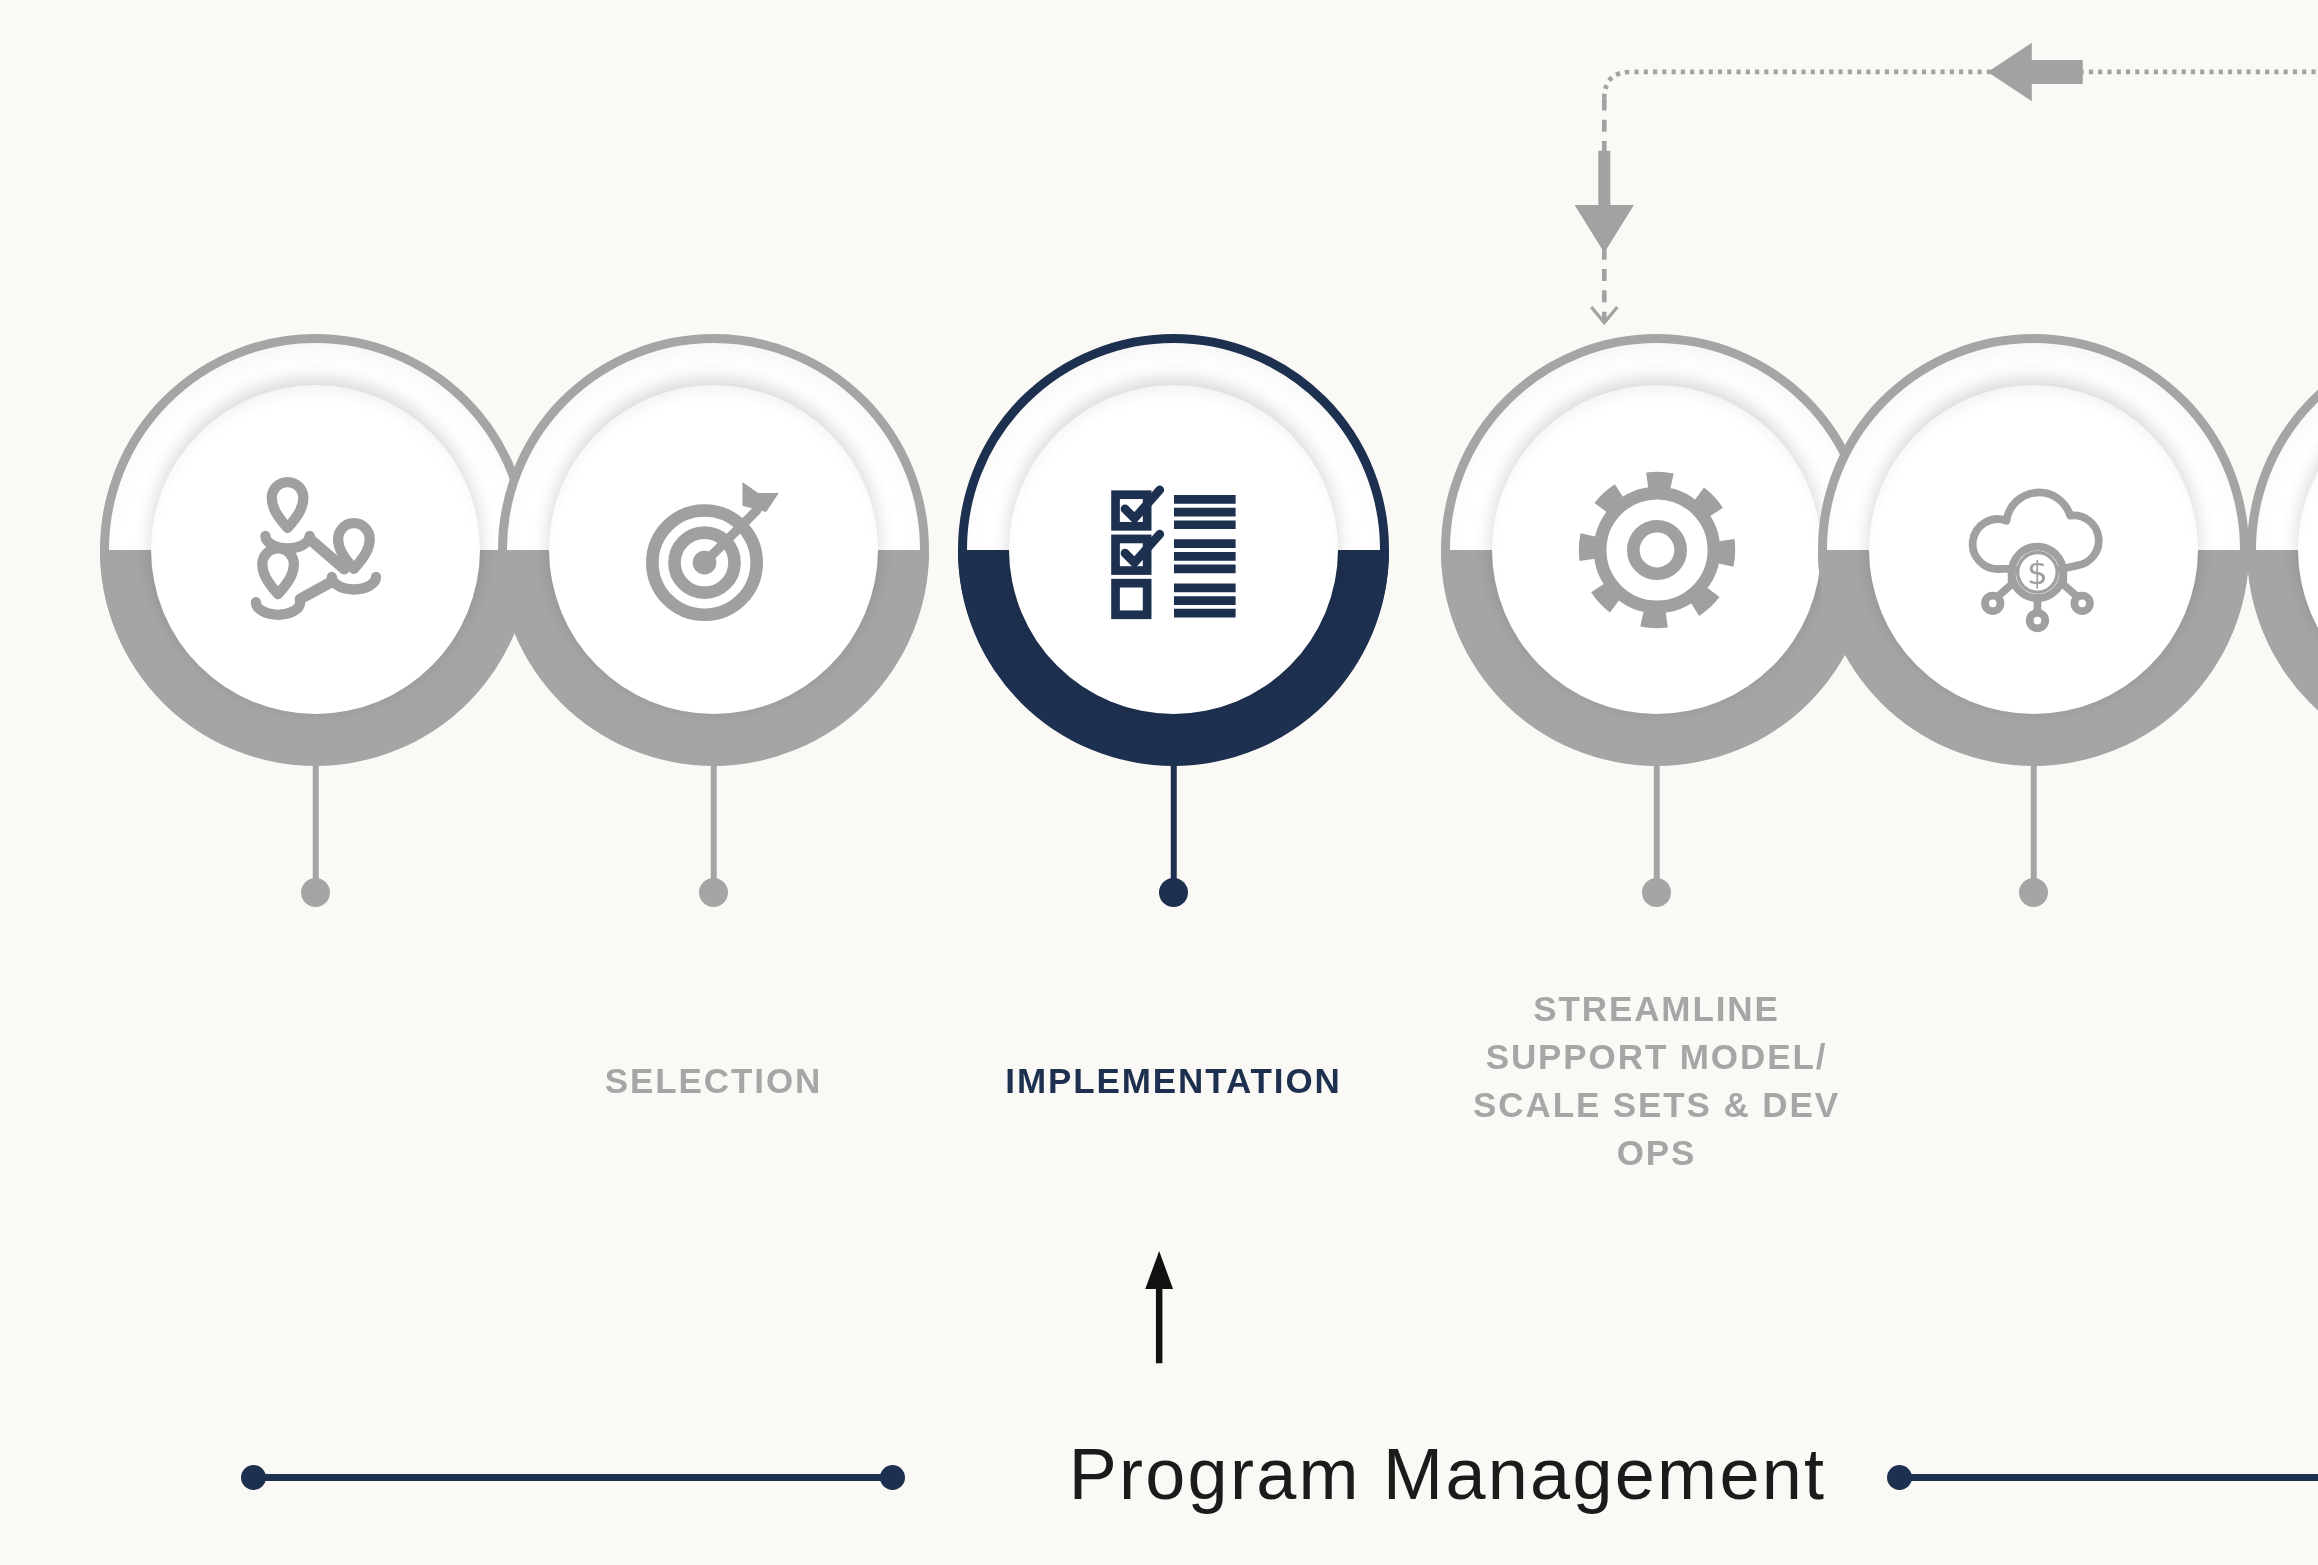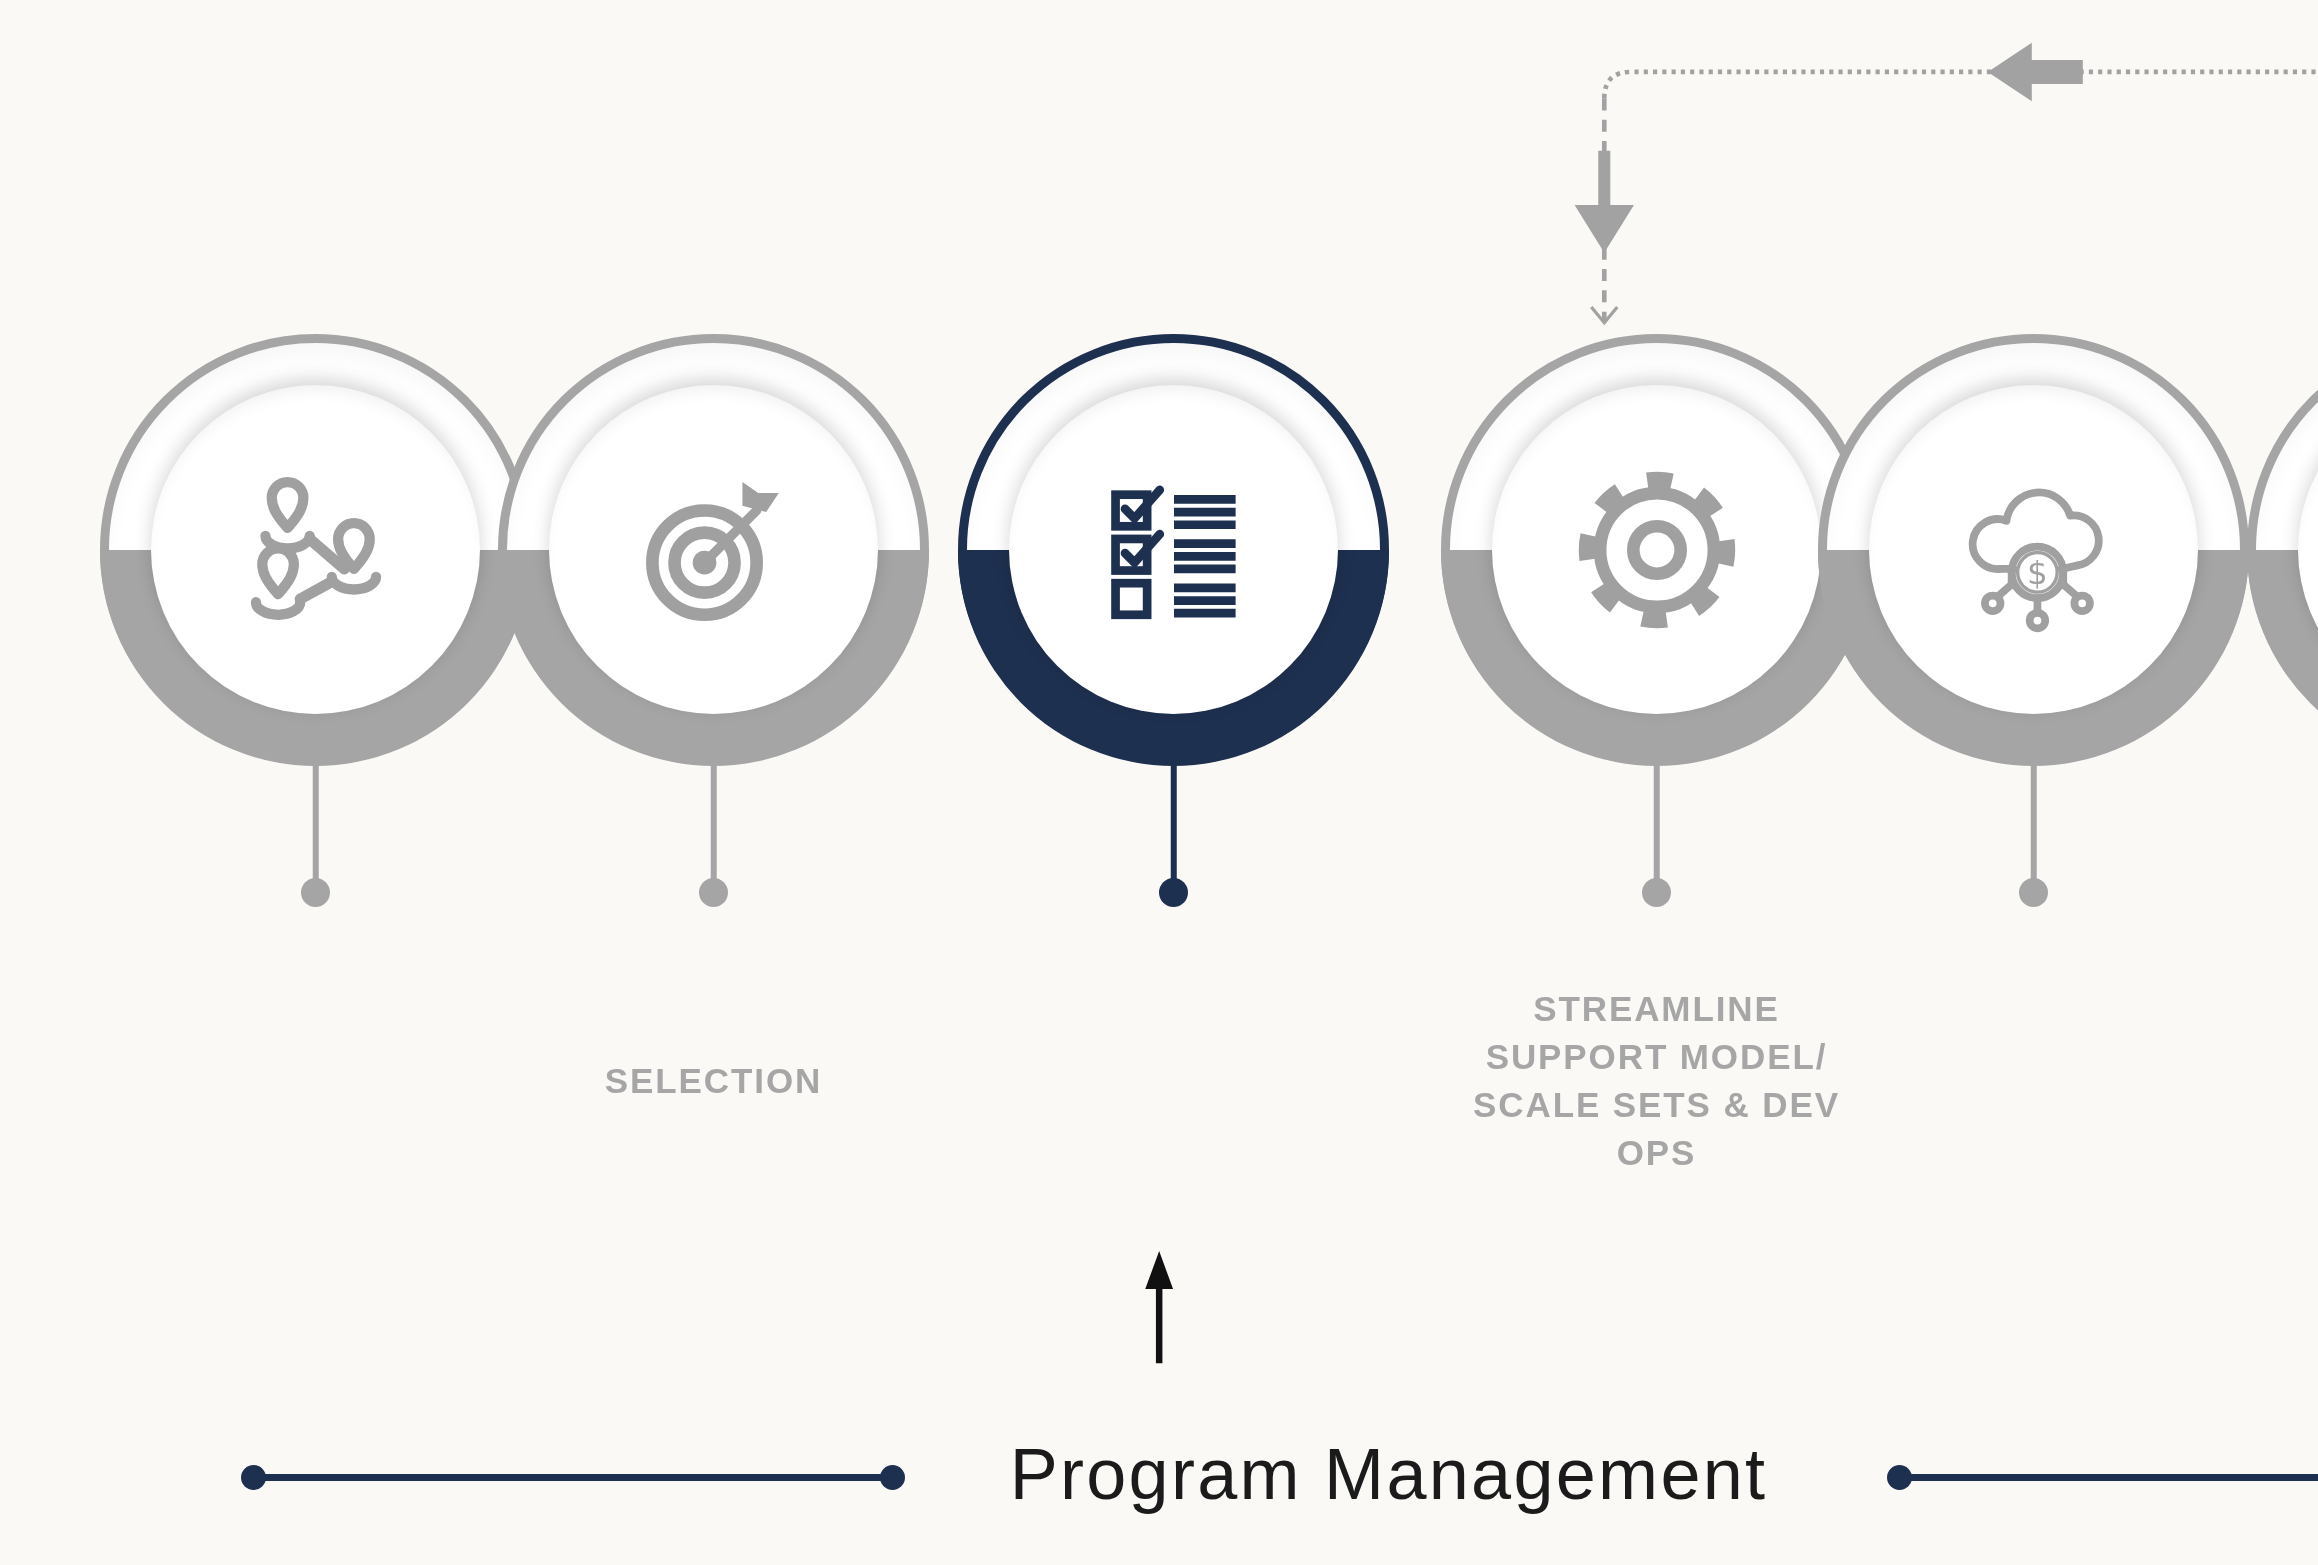--- a/index.html
+++ b/index.html
@@ -69,21 +69,21 @@
   }
   .pm-left{left:253px;width:640px}
   .pm-right{left:1899px;width:631px}
   .pm-line::before,.pm-line::after{
     content:"";position:absolute;top:-8.8px;width:25px;height:25px;border-radius:50%;
     background:var(--navy);
   }
   .pm-line::before{left:-11.6px}
   .pm-line::after{right:-11.6px}
   .pm-text{
-    position:absolute;left:920px;top:1433px;width:937px;
+    position:absolute;left:979px;top:1433px;width:937px;
     text-align:center;font-size:72px;line-height:83px;letter-spacing:2.3px;
     color:var(--ink);
   }
 </style>
 </head>
 <body>
 
 <div>
 
   <svg class="overlay" viewBox="0 0 6000 3375">
@@ -150,20 +150,21 @@
         <path d="M50 18 H89 M50 26 H89 M50 34 H89"></path>
         <rect x="13" y="43" width="20" height="20"></rect>
         <path d="M19 52 L25 58 L41 40" stroke-linecap="round" stroke-linejoin="round"></path>
         <path d="M50 46 H89 M50 54 H89 M50 62 H89"></path>
         <rect x="13" y="71" width="20" height="20"></rect>
         <path d="M50 74 H89 M50 82 H89 M50 90 H89"></path>
       </g>
     </svg>
     <div class="stem"></div>
     <div class="dot"></div>
+    <div class="label">IMPLEMENTATION</div>
   </div>
 
   <div class="node n4">
     <div class="outer"></div>
     <div class="half"></div>
     <div class="inner"></div>
     <svg class="icon" viewBox="0 0 100 100">
       <g fill="none" stroke="currentColor">
         <circle cx="50" cy="50" r="36" stroke-width="8"></circle>
         <circle cx="50" cy="50" r="44" stroke-width="11" stroke-dasharray="15.6 18.9" transform="rotate(-8 50 50)"></circle>

